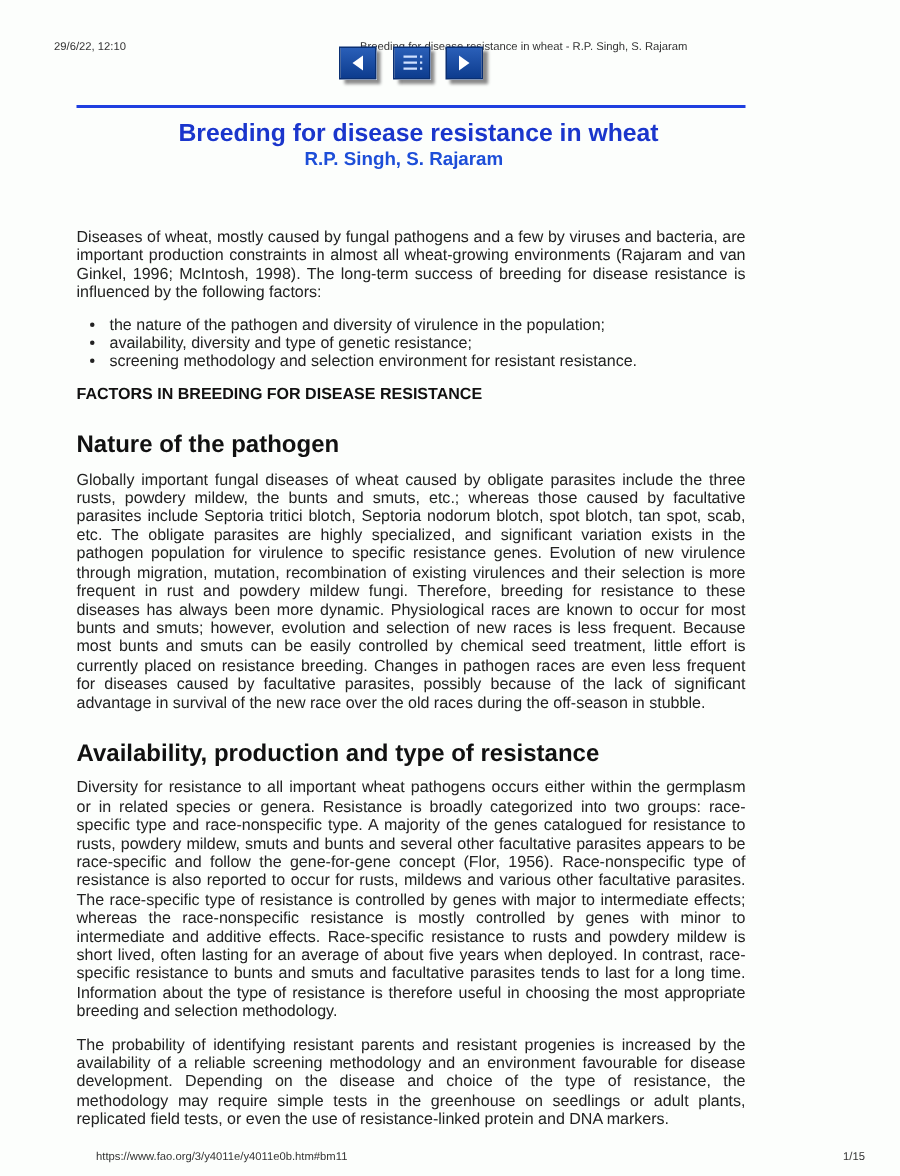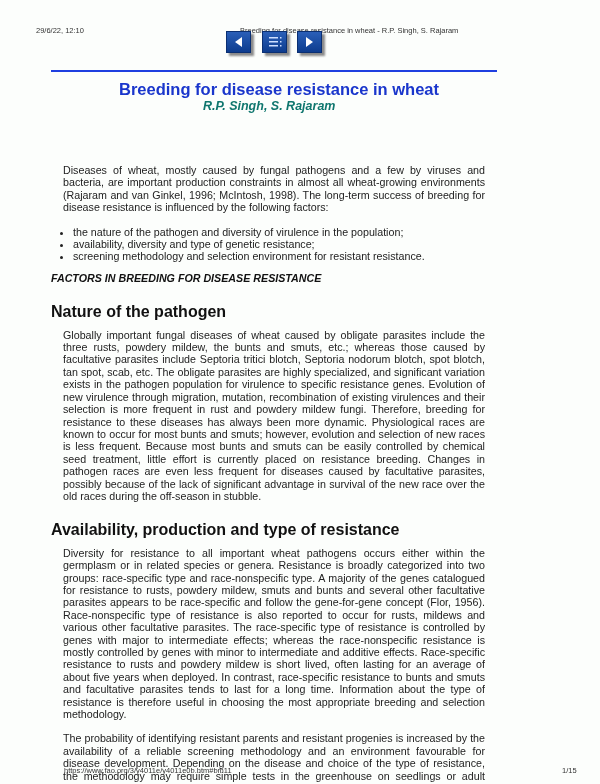--- a/index.html
+++ b/index.html
@@ -77,52 +77,50 @@
       font-weight: bold;
       color: #1a36cc;
     }
     .title span { position: absolute; left: 119px; white-space: nowrap; }
     .authors {
       position: absolute;
       top: 99px;
       left: 203px;
       font-size: 12.5px;
       font-weight: bold;
-      color: #0f766e;
+      color: #1d4ed8;
       white-space: nowrap;
-      font-style: italic;
     }
     .content {
       position: absolute;
       left: 51px;
       top: 152px;
       width: 446px;
       font-size: 10.7px;
       line-height: 12.4px;
       color: #222;
     }
     .content p {
-      margin: 12px;
+      margin: 0;
       text-align: justify;
     }
     .content ul {
       margin: 9px 0 0 0;
       padding-left: 22px;
       list-style: disc;
     }
     .content ul li {
       font-size: 10.7px;
       line-height: 12.4px;
     }
     .h2 {
       font-weight: bold;
       font-size: 10.7px;
       margin: 9px 0 0 0;
       color: #111;
-      font-style: italic;
     }
     .h3 {
       font-weight: bold;
       font-size: 16px;
       margin: 22px 0 0 0;
       color: #111;
     }
     .para-after-h { margin-top: 10px !important; }
     .print-footer {
       position: absolute;

